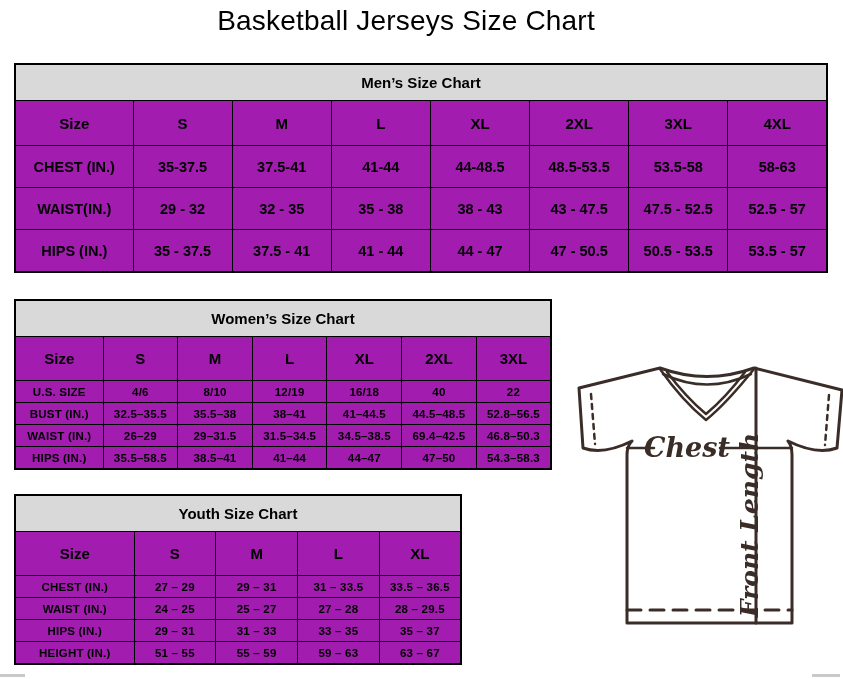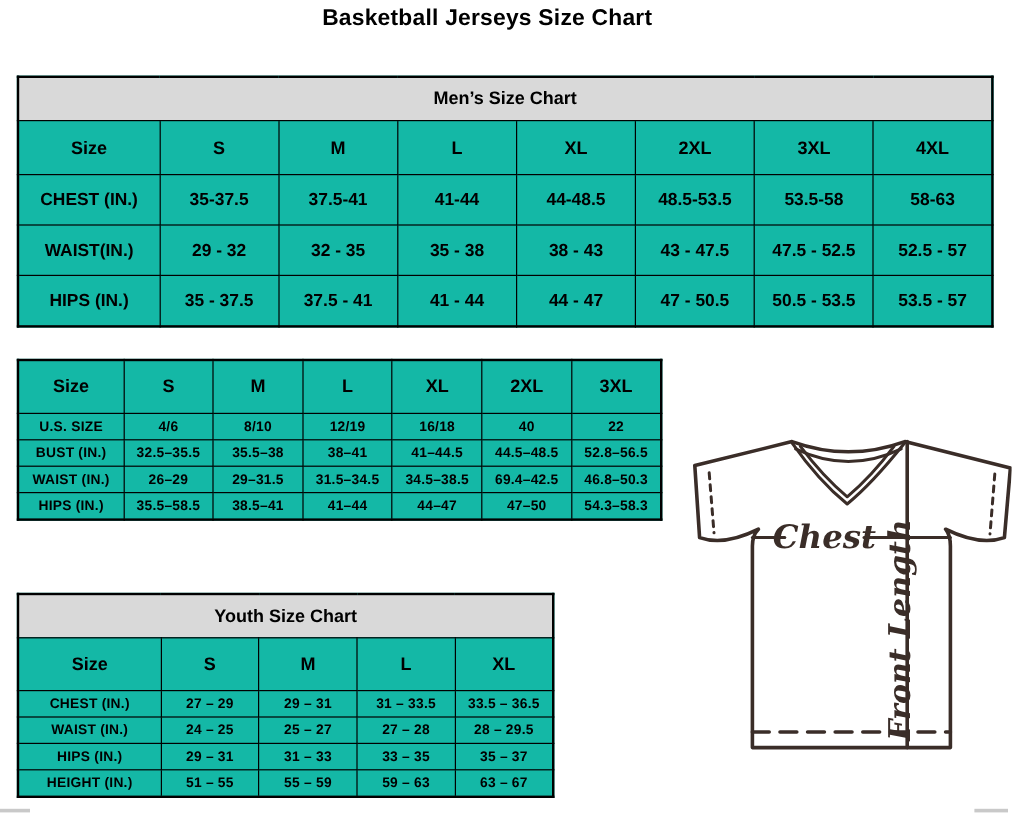--- a/index.html
+++ b/index.html
@@ -3,25 +3,25 @@
 <meta charset="utf-8">
 <style>
   html,body{margin:0;padding:0;}
   body{
     width:843px;height:679px;position:relative;background:#ffffff;
     font-family:"Liberation Sans","DejaVu Sans",sans-serif;color:#000;
     overflow:hidden;
   }
   .page-title{
     position:absolute;top:5px;left:0;width:812px;text-align:center;
-    font-size:19px;font-weight:bold;letter-spacing:0.2px;
+    font-size:28px;font-weight:normal;letter-spacing:0.2px;
   }
   table.size-table{
     position:absolute;border-collapse:collapse;table-layout:fixed;
-    background:#14b8a6;border:2px solid #000;padding-left:36px;
+    background:#a21caf;border:2px solid #000;padding-left:36px;
   }
   table.size-table td{
     border:1px solid #000;text-align:center;vertical-align:middle;
     font-weight:bold;padding:0;overflow:hidden;white-space:nowrap;
   }
   td.band{background:#d9d9d9;font-size:15px;height:35px;}
   
   .tbl-mens{left:14px;top:63px;width:814px;}
   .tbl-mens .size-row td{height:44px;font-size:15px;}
   .tbl-mens .data-row td{height:41px;font-size:14.5px;}
@@ -110,20 +110,23 @@
   <colgroup>
     <col style="width:88px">
       <col>
       <col>
       <col>
       <col>
       <col>
       <col>
   </colgroup>
 <tbody>
+      <tr class="band-row">
+        <td colspan="7" class="band">Women’s Size Chart</td>
+      </tr>
       <tr class="size-row">
         <td>Size</td>
         <td>S</td>
         <td>M</td>
         <td>L</td>
         <td>XL</td>
         <td>2XL</td>
         <td>3XL</td>
       </tr>
       <tr class="data-row">

